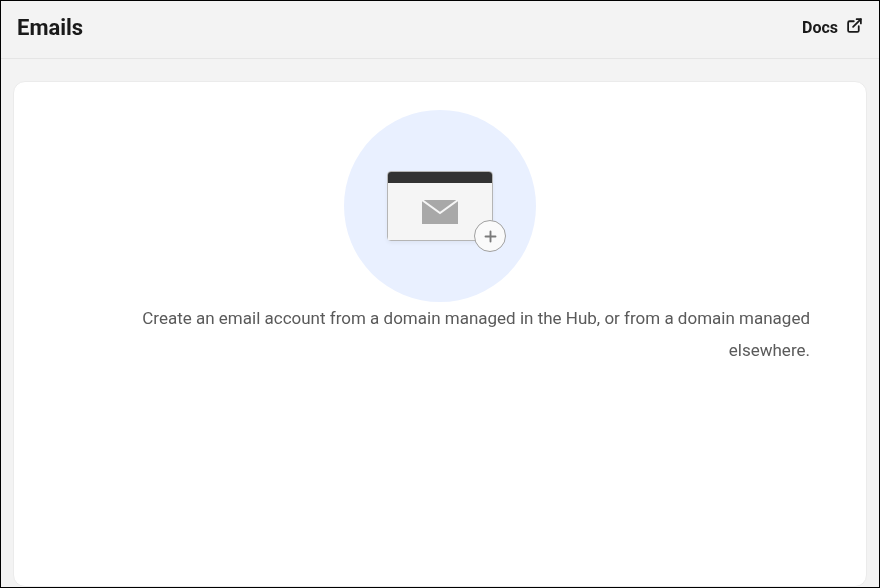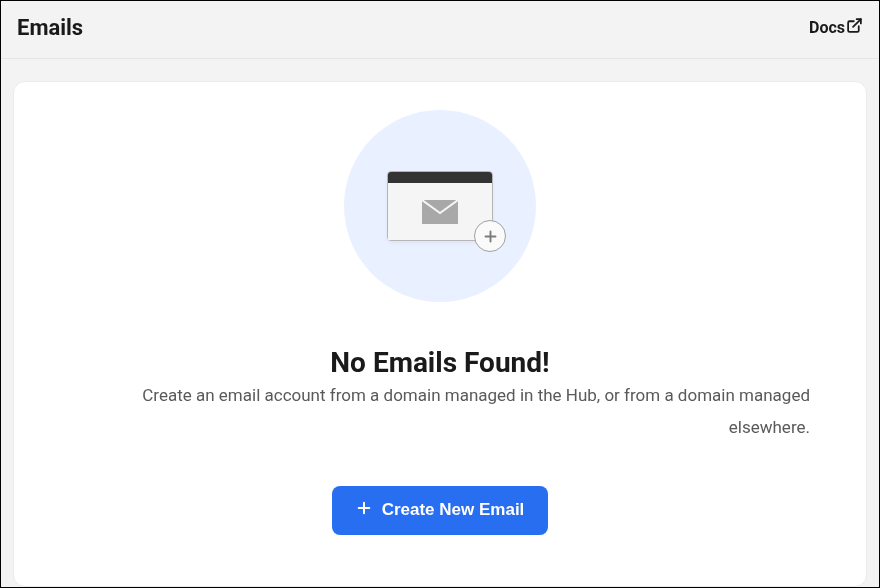--- a/index.html
+++ b/index.html
@@ -29,21 +29,21 @@
       border-bottom: 1px solid #e5e5e5;
     }
     .page-title {
       font-size: 22px;
       font-weight: 700;
       color: #1a1a1a;
     }
     .docs-link {
       display: flex;
       align-items: center;
-      gap: 1px;
+      gap: 8px;
       font-size: 16px;
       font-weight: 700;
       color: #1a1a1a;
       text-decoration: none;
       cursor: pointer;
     }
     .docs-link svg {
       width: 17px;
       height: 17px;
     }
@@ -183,27 +183,17 @@
           </div>
           <div class="plus-badge">
             <svg viewBox="0 0 24 24" fill="none" stroke="#7a7a7a" stroke-width="3" stroke-linecap="round">
               <line x1="12" y1="4" x2="12" y2="20"></line>
               <line x1="4" y1="12" x2="20" y2="12"></line>
             </svg>
           </div>
         </div>
       </div>
 
-      <h2 class="empty-heading">No Emails Found!</h2>
       <p class="empty-description">Create an email account from a domain managed in the Hub, or from a domain managed elsewhere.</p>
 
-      <button class="create-button">
-        <span>
-          <svg viewBox="0 0 24 24" fill="none" stroke="#fff" stroke-width="3" stroke-linecap="round">
-            <line x1="12" y1="4" x2="12" y2="20"></line>
-            <line x1="4" y1="12" x2="20" y2="12"></line>
-          </svg>
-        </span>
-        <span>Create New Email</span>
-      </button>
     </div>
   </div>
 </div>
 
 </body></html>

